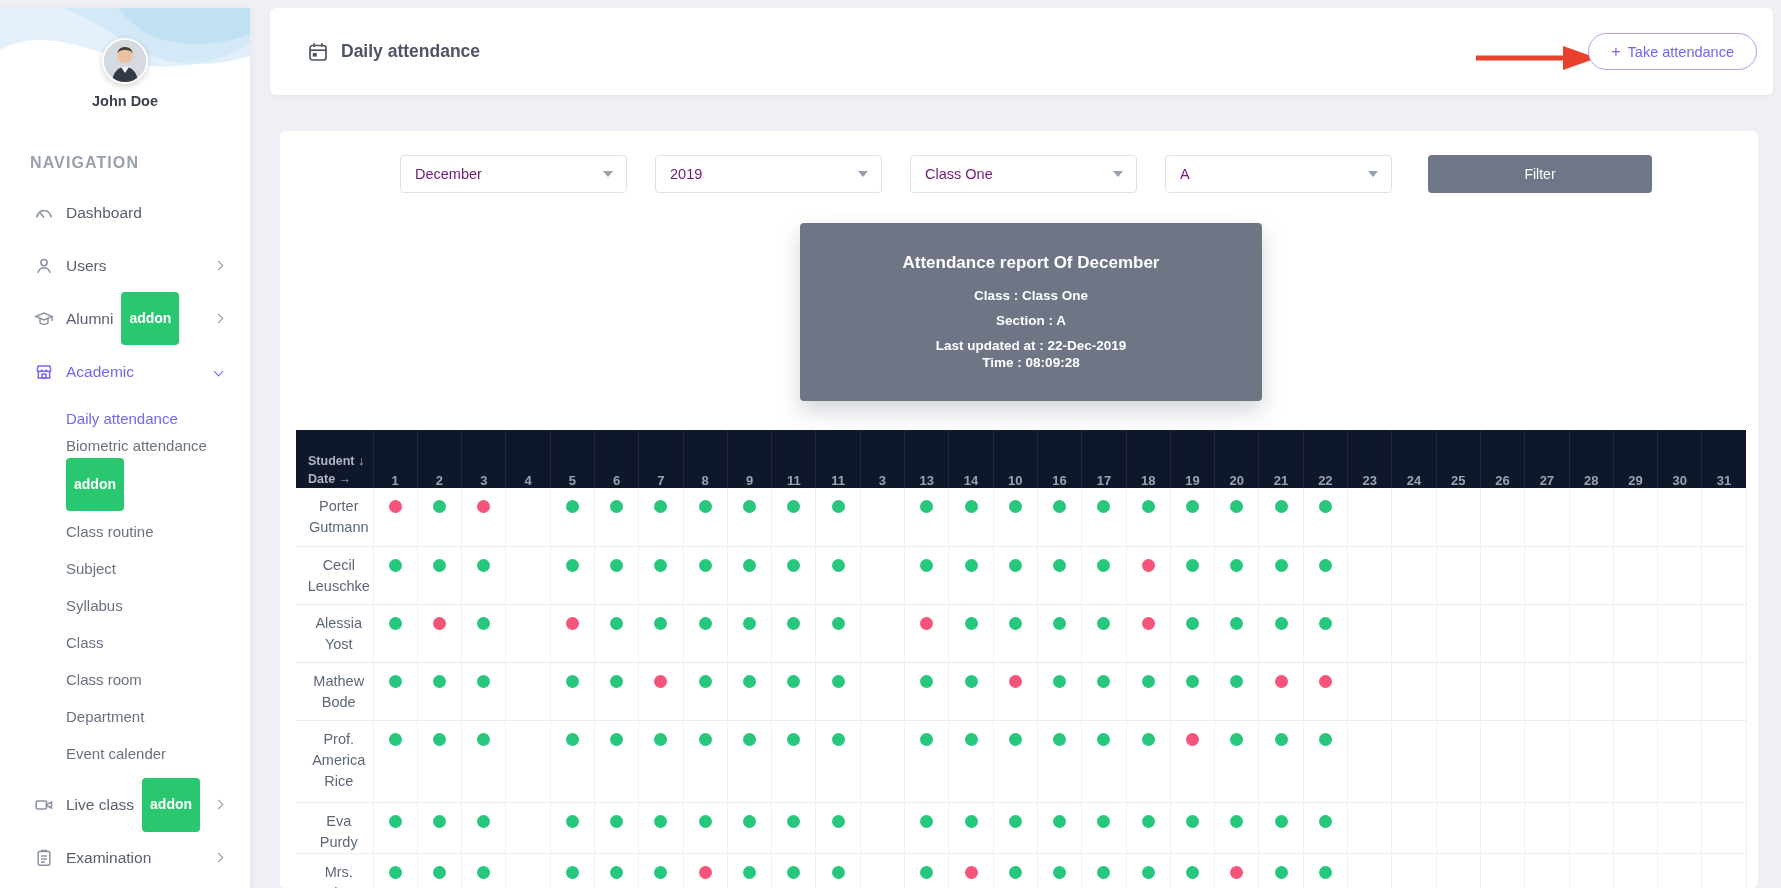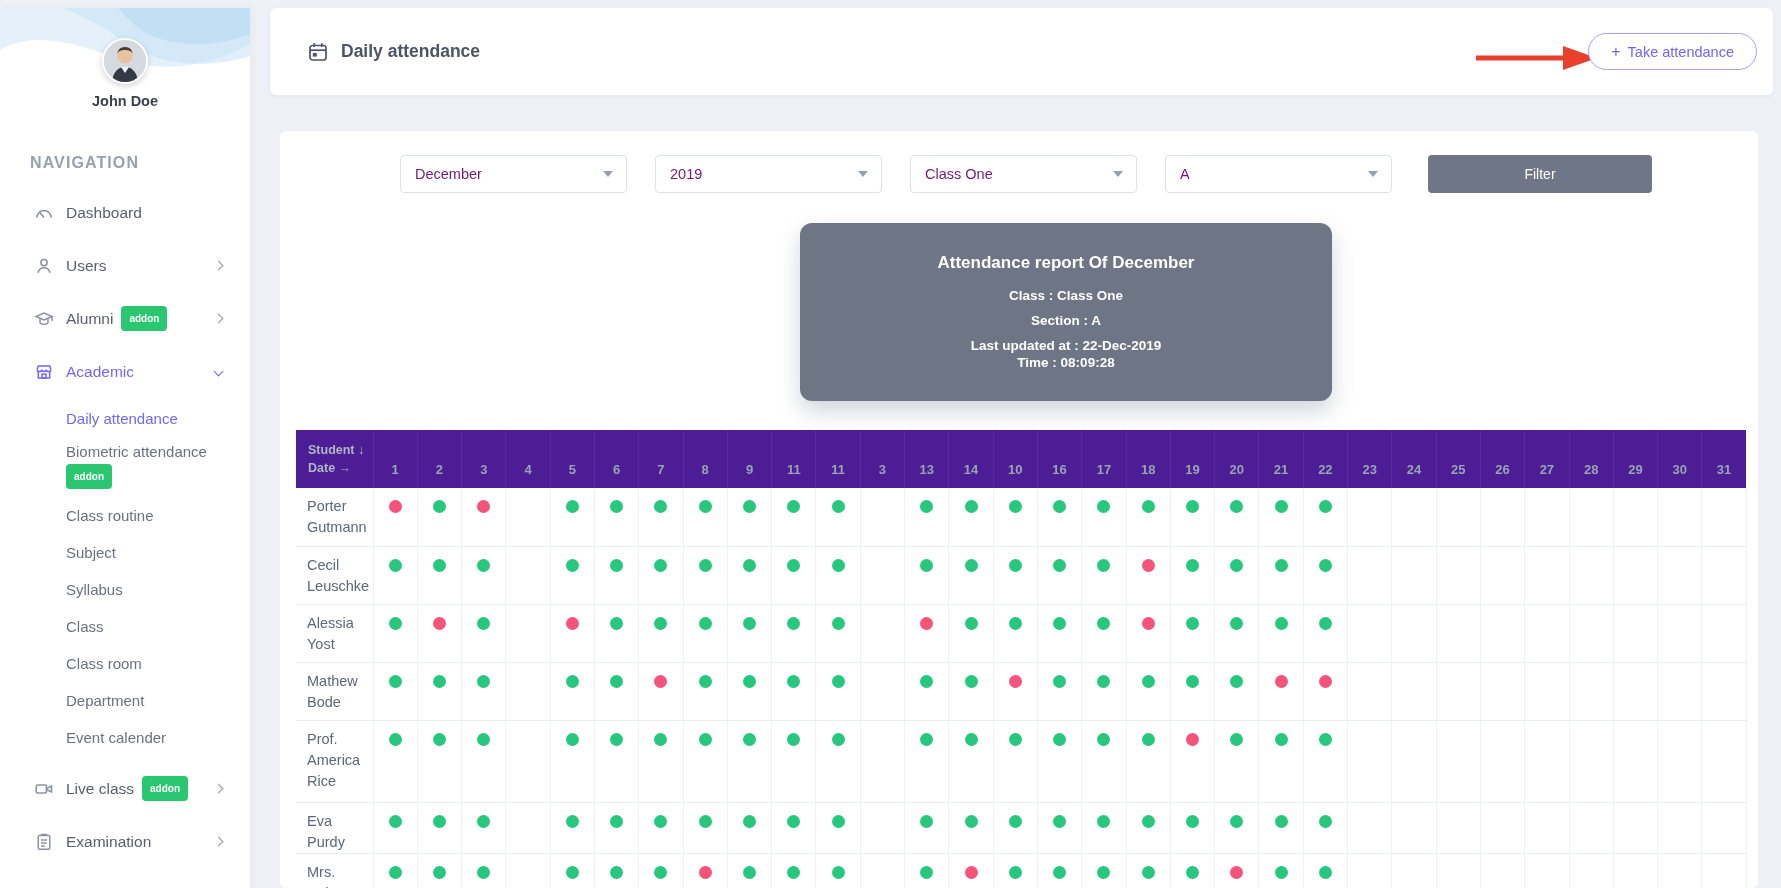--- a/index.html
+++ b/index.html
@@ -36,22 +36,22 @@
     cursor:pointer; color:#58606e;
   }
   .nav-item .nicon { width:20px; height:20px; margin-right:12px; flex:0 0 20px; color:#8a93a2; }
   .nav-item .nlabel { font-size:15.5px; }
   .nav-item.active, .nav-item.active .nicon { color:#7466f0; }
   .nav-item.active .nlabel { color:#7466f0; }
   .chev { width:7px; height:7px; border-right:1.8px solid #8a93a2; border-bottom:1.8px solid #8a93a2; margin-left:auto; }
   .chev.right { transform:rotate(-45deg); }
   .chev.down  { transform:rotate(45deg); border-color:#7466f0; }
   .badge {
-    display:inline-block; background:#29c76f; color:#fff; font-size:10px; font-weight:bold;
-    padding:7px 8px; border-radius:4px; margin-left:8px; line-height:1.1;
+    display:inline-block; background:#29c76f; color:#fff; font-size:14px; font-weight:bold;
+    padding:19px 8px; border-radius:4px; margin-left:8px; line-height:1.1;
   }
   .submenu { padding:2px 0 6px 0; }
   .sub-item { min-height:37px; display:flex; flex-direction:column; justify-content:center;
     padding:0 28px 0 66px; font-size:15px; color:#68727f; cursor:pointer; }
   .sub-item.active { color:#7466f0; }
   .sub-item .badge { margin:4px 0 2px 0; align-self:flex-start; }
   .sub-item.tall { min-height:60px; }
   
   .header-card {
     position:absolute; left:270px; top:8px; width:1503px; height:87px;
@@ -83,42 +83,42 @@
   .sel .caret { position:absolute; right:14px; top:16px; width:0; height:0;
     border-left:5.5px solid transparent; border-right:5.5px solid transparent; border-top:6.5px solid #97a1ad; pointer-events:none; }
   .sel.m { left:120px; } .sel.y { left:375px; } .sel.c { left:630px; } .sel.s { left:885px; }
   .filter-btn {
     position:absolute; left:1148px; top:0; width:224px; height:38px;
     background:#6e7687; color:#fff; border:none; border-radius:4px;
     font-size:14px; font-family:"Liberation Sans",sans-serif; cursor:pointer;
   }
   
   .report-card {
-    position:absolute; left:520px; top:92px; width:532px; height:178px;
-    background:#6e7584; border-radius:12px; color:#fff; text-align:center;
+    position:absolute; left:520px; top:92px; width:462px; height:178px;
+    background:#6e7584; border-radius:4px; color:#fff; text-align:center;
     padding-top:30px; box-shadow:0 10px 22px rgba(110,117,132,.3);
   }
   .report-card .rc-title { font-size:17px; font-weight:bold; margin-bottom:15px; }
   .report-card .rc-line { font-size:13.5px; font-weight:bold; margin-bottom:10px; }
   .report-card .rc-line.tight { margin-bottom:2px; }
   
   .att-table { position:absolute; left:16px; top:299px; border-collapse:collapse; table-layout:fixed; }
   .att-table thead th {
-    background:#4c1d95; height:58px; vertical-align:bottom; padding-bottom:11px;
+    background:#0f172a; height:58px; vertical-align:bottom; 
     font-size:13px; color:#9aa4b0; font-weight:bold; text-align:center;
     border-right:1px solid rgba(255,255,255,.07);
   }
   .att-table thead th.corner { width:77px; text-align:left; padding-left:12px; }
   .att-table thead th.corner div { line-height:18px; font-size:12.5px; color:#aeb6c0; }
   .att-table td {
     border-right:1px solid #eef1f5; border-bottom:1px solid #e9edf2;
     vertical-align:top; text-align:center; padding-top:11px; background:#fff;
   }
   .att-table td.name {
-    text-align:left; padding:8px 2px 0 11px; font-size:14.5px; color:#5a6878; line-height:21px;
+    text-align:center; padding:8px 2px 0 11px; font-size:14.5px; color:#5a6878; line-height:21px;
   }
   .dot { display:inline-block; width:13px; height:13px; border-radius:50%; }
   .dot.present { background:var(--present,#27c77e); }
   .dot.absent  { background:var(--absent,#f4547a); }
 </style>
 </head>
 <body>
 
 <aside class="sidebar">
   <svg class="wave" width="250" height="92" viewBox="0 0 250 92">

